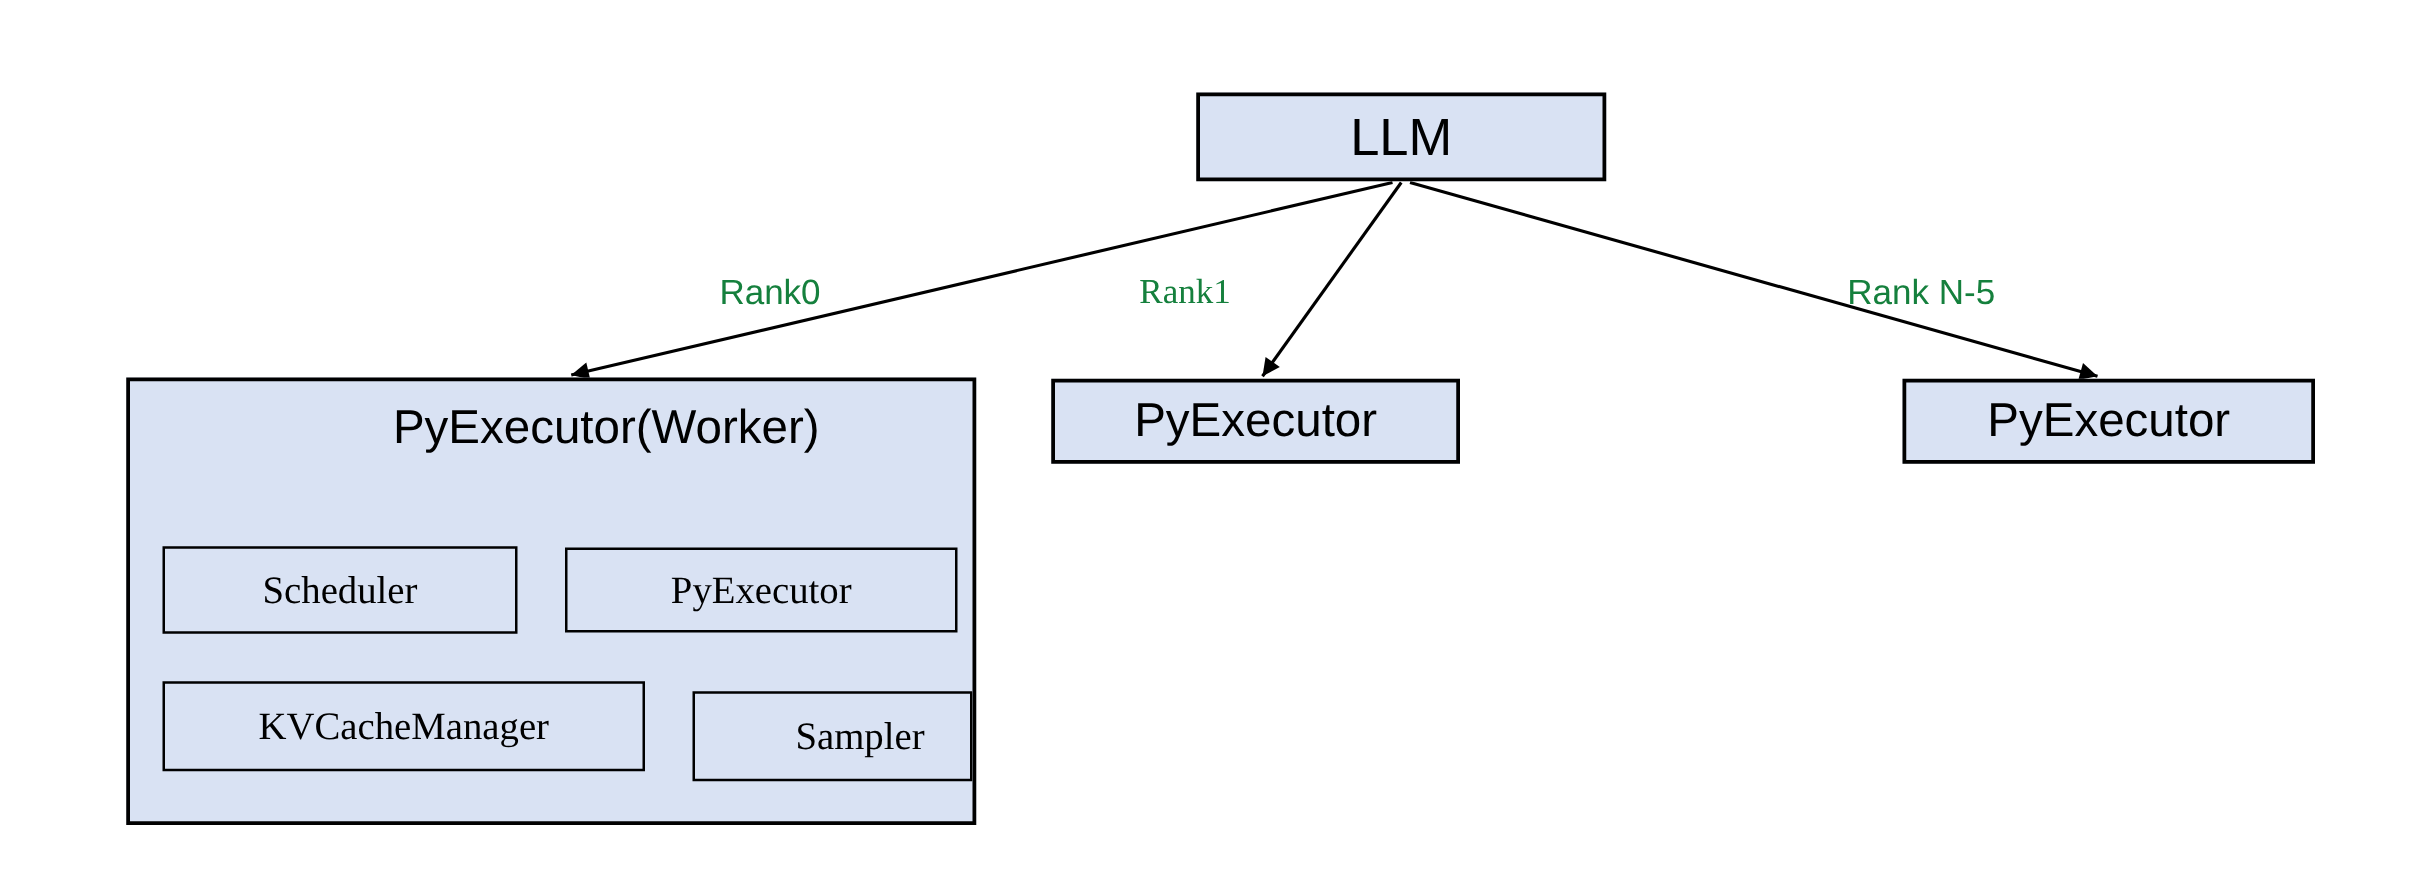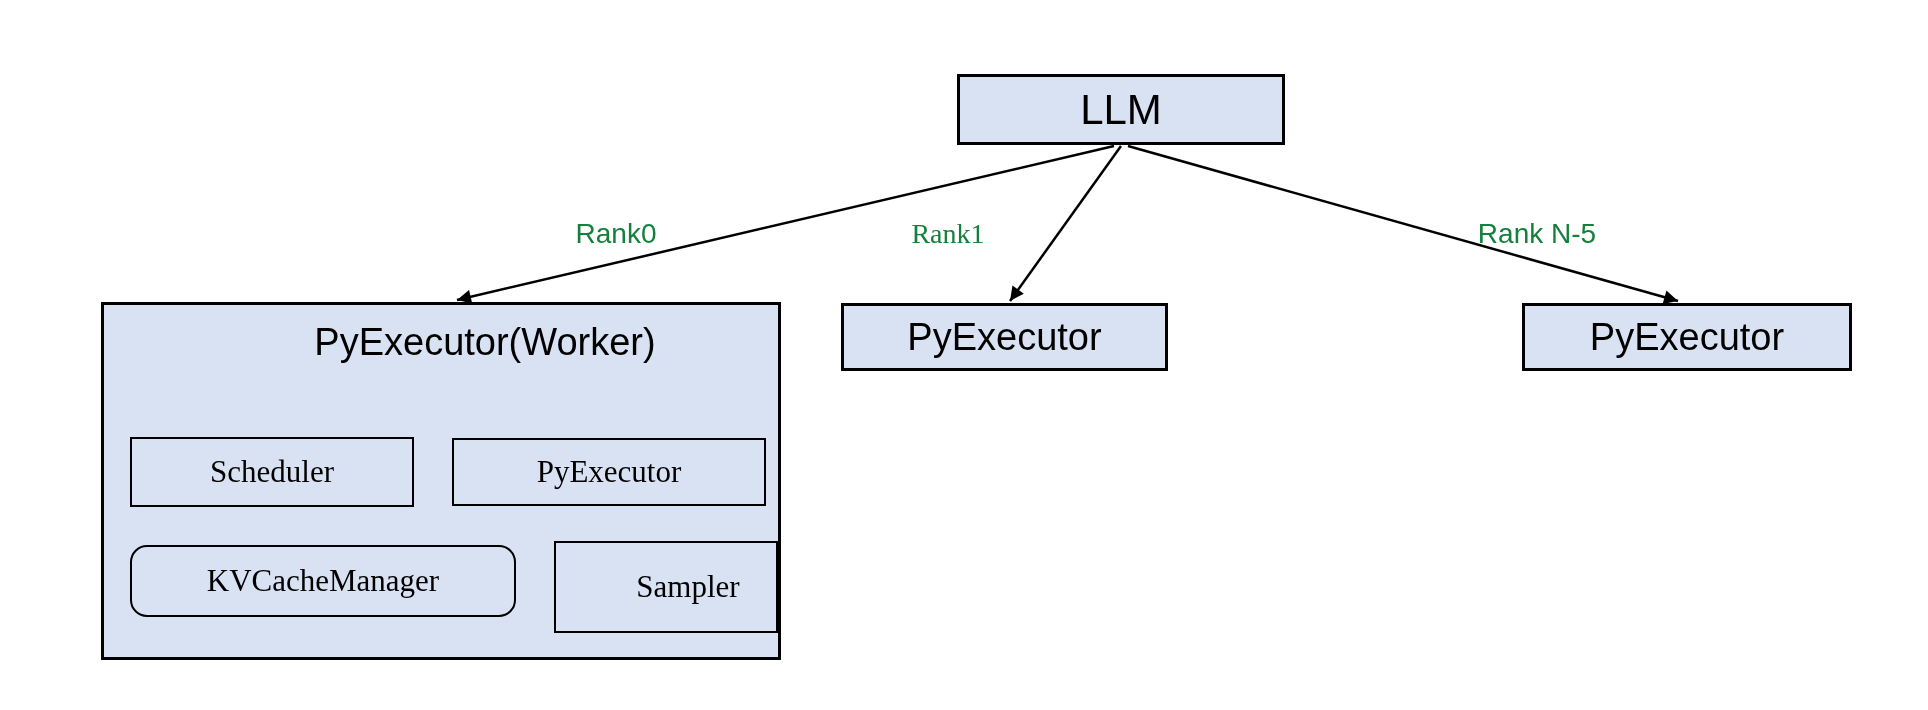--- a/index.html
+++ b/index.html
@@ -51,22 +51,22 @@
   #worker0-title {
     position: absolute;
     left: 0; top: 16px;
     width: 100%;
     text-align: center;
     font-size: 38px;
     margin-left: 44px;
   }
   #scheduler-box    { left: 26px;  top: 132px; width: 284px; height: 70px; }
   #modelengine-box  { left: 348px; top: 133px; width: 314px; height: 68px; }
-  #kvcache-box      { left: 26px;  top: 240px; width: 386px; height: 72px; border-radius: 17px; }
-  #sampler-box      { left: 450px; top: 236px; width: 224px; height: 92px; padding-left: 44px; }
+  #kvcache-box      { left: 26px;  top: 240px; width: 386px; height: 72px; }
+  #sampler-box      { left: 450px; top: 248px; width: 224px; height: 72px; padding-left: 44px; }
   #worker1-box {
     left: 841px; top: 303px;
     width: 327px; height: 68px;
     font-size: 38px;
   }
   #workerN-box {
     left: 1522px; top: 303px;
     width: 330px; height: 68px;
     font-size: 38px;
   }

